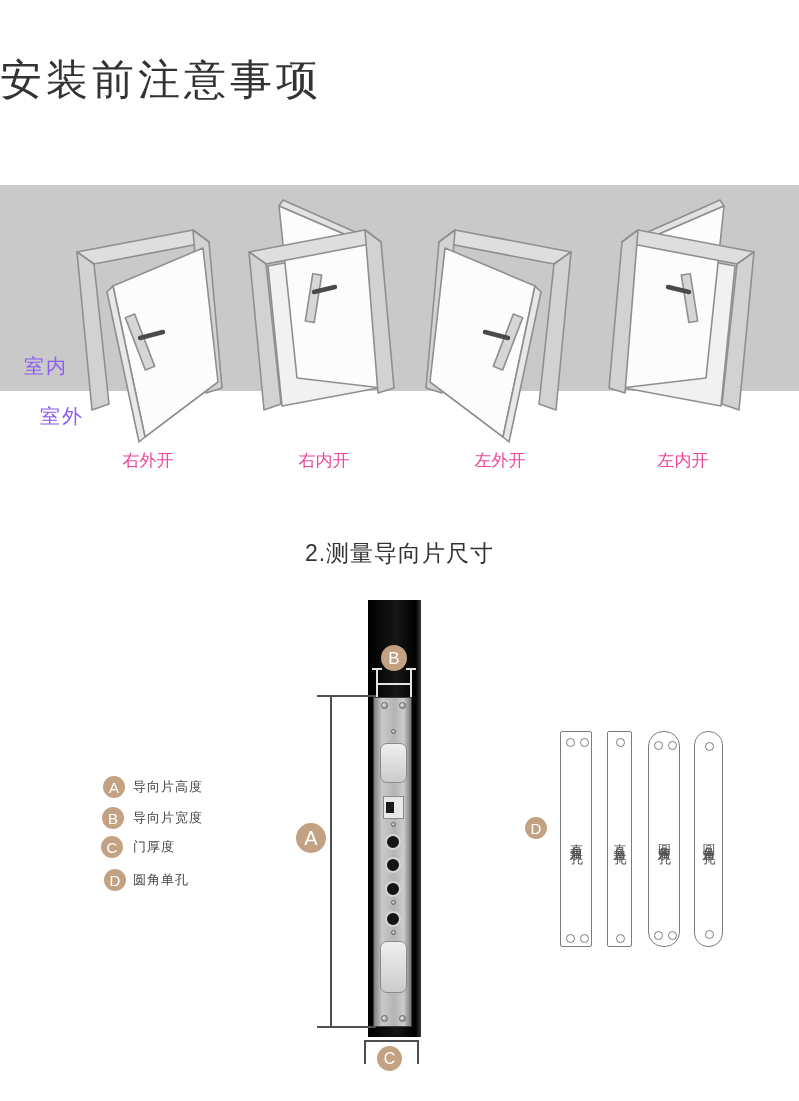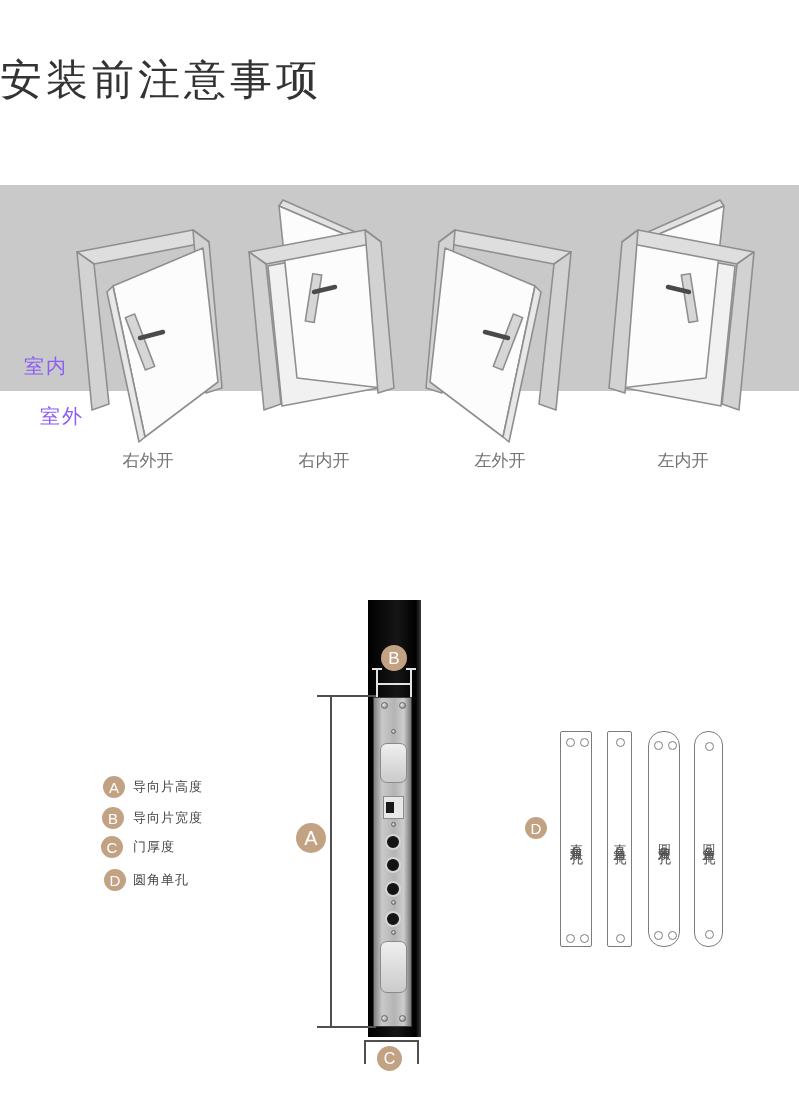--- a/index.html
+++ b/index.html
@@ -6,21 +6,21 @@
   html,body{background:#fff}
   .canvas{position:relative;width:799px;height:1101px;margin:0 auto;background:#fff;
           font-family:"Liberation Sans",sans-serif;color:#3c3c3c;overflow:hidden}
   .page-title{position:absolute;top:52px;left:0;width:100%;
               font-size:42px;font-weight:400;letter-spacing:4px;color:#333}
   .sec-heading{position:absolute;left:0;width:100%;text-align:center;
                font-size:23px;font-weight:400;letter-spacing:1px;color:#333}
   .band{position:absolute;left:0;top:185px;width:799px;height:206px;background:#c9c9c9}
   .side-label{position:absolute;font-size:20px;color:#8b5cf6;letter-spacing:2px}
   .door-cell{position:absolute;top:190px;width:170px;height:258px}
-  .door-label{position:absolute;top:449px;width:110px;text-align:center;font-size:17px;color:#737373}
+  .door-label{position:absolute;top:449px;width:110px;text-align:center;font-size:17px;color:#ec4899}
   .marker{position:absolute;border-radius:50%;background:#c3a284;color:#fff;
           display:flex;align-items:center;justify-content:center;line-height:1;font-weight:400}
   .legend-label{position:absolute;font-size:13px;color:#454545;white-space:nowrap;letter-spacing:1px}
   .dim{position:absolute;background:#4f4f4f}
   .dim-light{position:absolute;background:#e3e3e3}
   .door-edge{position:absolute;left:368px;top:600px;width:53px;height:437px;
              background:linear-gradient(90deg,#000 0%,#161616 55%,#000 90%,#3a3a3a 100%)}
   .faceplate{position:absolute;left:373px;top:697px;width:39px;height:330px;
              border:1px solid #3c3c3c;
              background:linear-gradient(90deg,#7e7e7e 0%,#c9c9c9 22%,#b4b4b4 55%,#cdcdcd 80%,#777 100%)}
@@ -130,20 +130,21 @@
   </div>
 
   <div class="side-label" style="left:24px;top:353px">室内</div>
   <div class="side-label" style="left:40px;top:403px">室外</div>
 
   <div class="door-label" style="left:93px">右外开</div>
   <div class="door-label" style="left:269px">右内开</div>
   <div class="door-label" style="left:445px">左外开</div>
   <div class="door-label" style="left:628px">左内开</div>
 
+  <div class="sec-heading" style="top:538px">2.测量导向片尺寸</div>
 
   <div class="door-edge"></div>
 
   <div class="faceplate">
     <div class="screw s7" style="left:7px;top:4px"></div>
     <div class="screw s7" style="left:25px;top:4px"></div>
     <div class="screw s5" style="left:17px;top:31px"></div>
     <div class="bolt" style="top:45px;height:40px"></div>
     <div style="position:absolute;left:9px;top:98px;width:21px;height:23px;background:#e8e8e8;border:1px solid #8b8b8b">
       <div style="position:absolute;left:2px;top:5px;width:8px;height:11px;background:#1a1a1a"></div>

